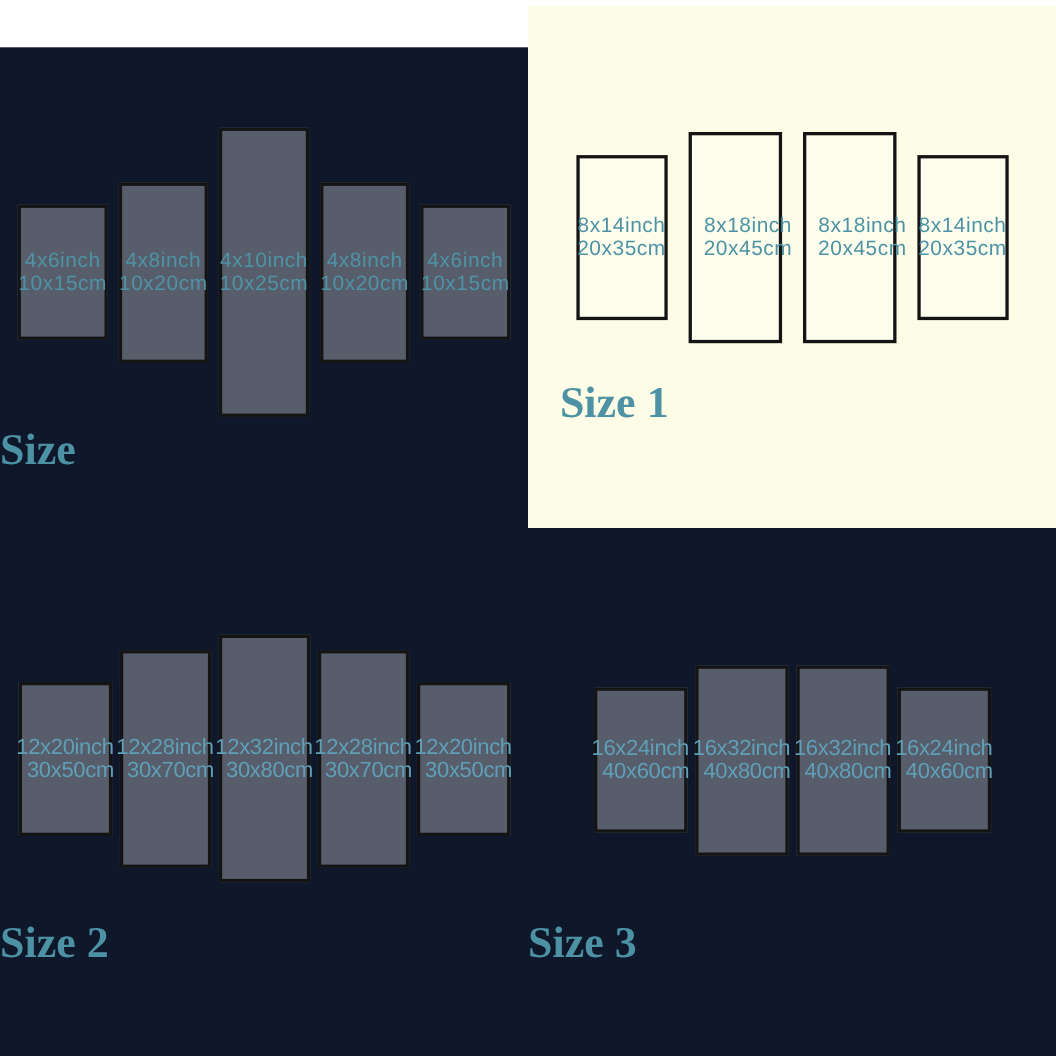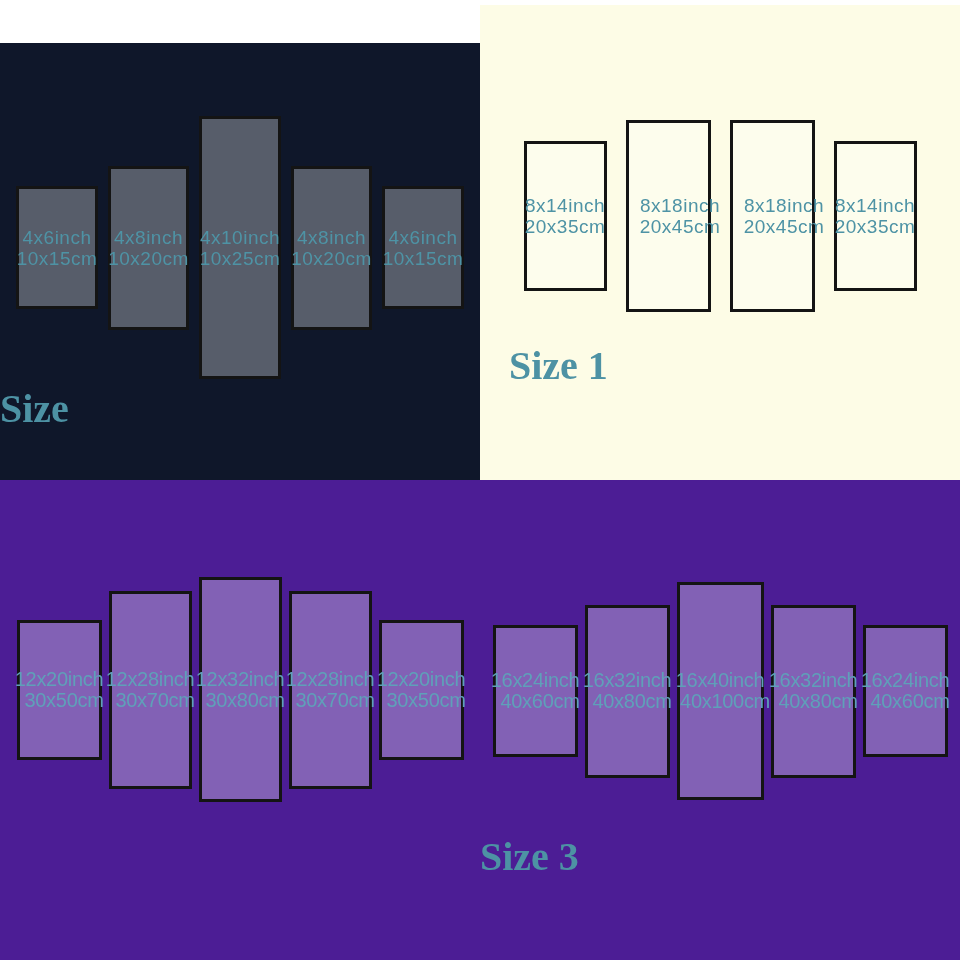--- a/index.html
+++ b/index.html
@@ -152,21 +152,21 @@
     <div class="panel s">
       <div class="plabel">
         <div class="l1">8x14inch</div>
         <div class="l2">20x35cm</div>
       </div>
     </div>
   </div>
   <h2 class="qtitle">Size 1</h2>
 </section>
 
-<section class="quad q2" style="background: #4c1d95;">
+<section class="quad q2" style="background: #0f172a;">
   <div class="panels">
     <div class="panel s">
       <div class="plabel">
         <div class="l1">12x20inch</div>
         <div class="l2">30x50cm</div>
       </div>
     </div>
     <div class="panel m">
       <div class="plabel">
         <div class="l1">12x28inch</div>
@@ -185,42 +185,37 @@
         <div class="l2">30x70cm</div>
       </div>
     </div>
     <div class="panel s">
       <div class="plabel">
         <div class="l1">12x20inch</div>
         <div class="l2">30x50cm</div>
       </div>
     </div>
   </div>
-</section>
-
-<section class="quad q3" style="background: #4c1d95;">
+  <h2 class="qtitle">Size 2</h2>
+</section>
+
+<section class="quad q3" style="background: #0f172a;">
   <div class="panels">
     <div class="panel s">
       <div class="plabel">
         <div class="l1">16x24inch</div>
         <div class="l2">40x60cm</div>
       </div>
     </div>
     <div class="panel m">
       <div class="plabel">
         <div class="l1">16x32inch</div>
         <div class="l2">40x80cm</div>
       </div>
     </div>
-    <div class="panel l">
-      <div class="plabel">
-        <div class="l1">16x40inch</div>
-        <div class="l2">40x100cm</div>
-      </div>
-    </div>
     <div class="panel m">
       <div class="plabel">
         <div class="l1">16x32inch</div>
         <div class="l2">40x80cm</div>
       </div>
     </div>
     <div class="panel s">
       <div class="plabel">
         <div class="l1">16x24inch</div>
         <div class="l2">40x60cm</div>

